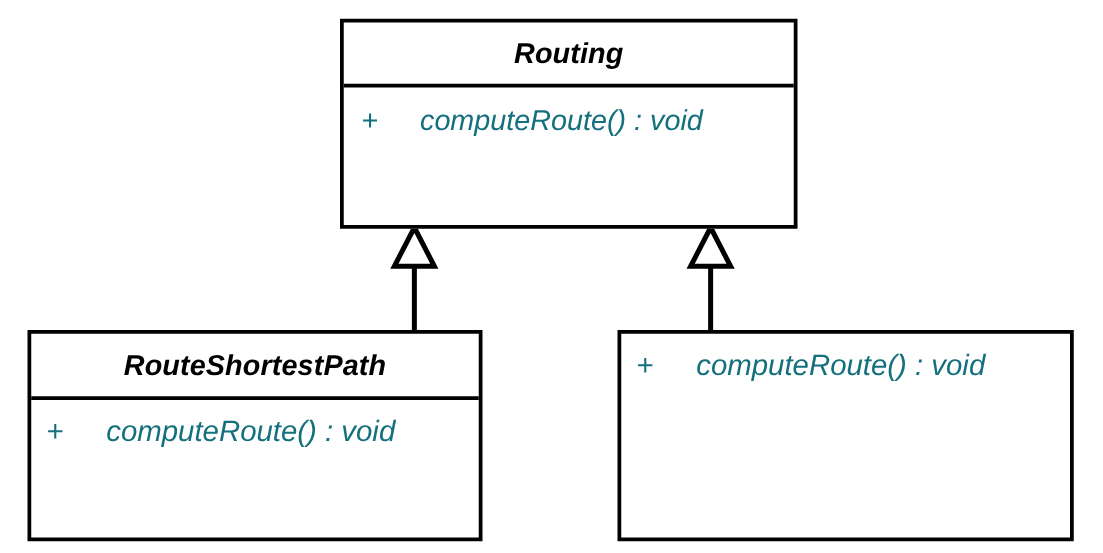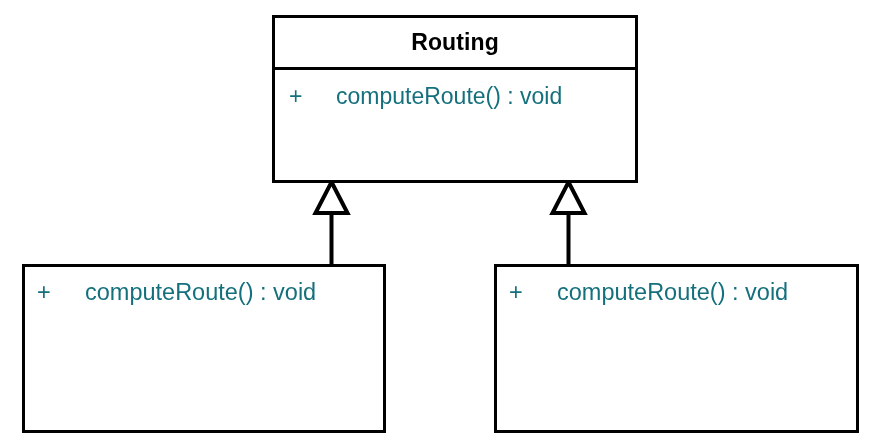--- a/index.html
+++ b/index.html
@@ -9,20 +9,21 @@
   }
   body {
     font-family: "Liberation Sans", sans-serif;
   }
   #diagram-canvas {
     position: relative;
     width: 882px;
     height: 442px;
     background: #ffffff;
     overflow: hidden;
+    font-style: italic;
   }
 
   
   .uml-class {
     position: absolute;
     box-sizing: border-box;
     background: #ffffff;
     border: 3px solid #000000;
     z-index: 3;
   }
@@ -144,20 +145,21 @@
     <div class="uml-class-name">Routing</div>
     <div class="uml-class-members">
       <div class="uml-member">
         <span class="uml-member-vis">+</span>
         <span class="uml-member-sig">computeRoute() : void</span>
       </div>
     </div>
   </div>
 
   <div class="uml-class" id="class-route-shortest-path">
+    <div class="uml-class-name">RouteShortestPath</div>
     <div class="uml-class-members">
       <div class="uml-member">
         <span class="uml-member-vis">+</span>
         <span class="uml-member-sig">computeRoute() : void</span>
       </div>
     </div>
   </div>
 
   <div class="uml-class" id="class-route-shortest-time-way">
     <div class="uml-class-members">

